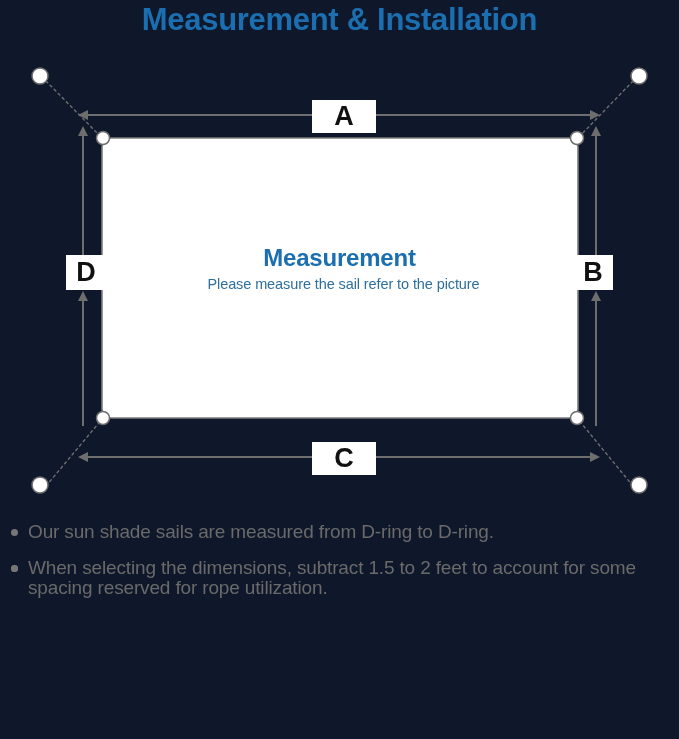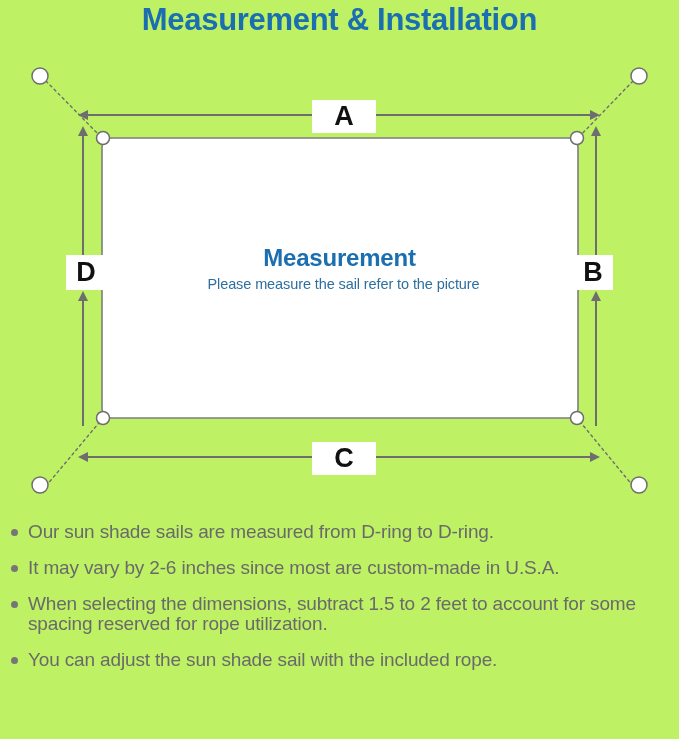--- a/index.html
+++ b/index.html
@@ -12,21 +12,21 @@
     width: 679px;
     height: 739px;
     overflow: hidden;
     font-family: "Liberation Sans", sans-serif;
     -webkit-font-smoothing: antialiased;
   }
   .page {
     position: relative;
     width: 679px;
     height: 739px;
-    background: #bef264;
+    background: #0f172a;
   }
 
   
   .title {
     position: absolute;
     left: 0;
     top: 2px;
     width: 679px;
     text-align: center;
     font-size: 31px;
@@ -173,25 +173,20 @@
     <div class="dim-label dim-d">D</div>
   </div>
 
   <div class="notes">
     <div class="note">
       <span class="bullet"></span>
       <span>Our sun shade sails are measured from D-ring to D-ring.</span>
     </div>
     <div class="note">
       <span class="bullet"></span>
-      <span>It may vary by 2-6 inches since most are custom-made in U.S.A.</span>
     </div>
     <div class="note">
       <span class="bullet"></span>
       <span>When selecting the dimensions, subtract 1.5 to 2 feet to account for some spacing reserved for rope utilization.</span>
-    </div>
-    <div class="note">
-      <span class="bullet"></span>
-      <span>You can adjust the sun shade sail with the included rope.</span>
     </div>
   </div>
 
 </div>
 
 </body></html>

